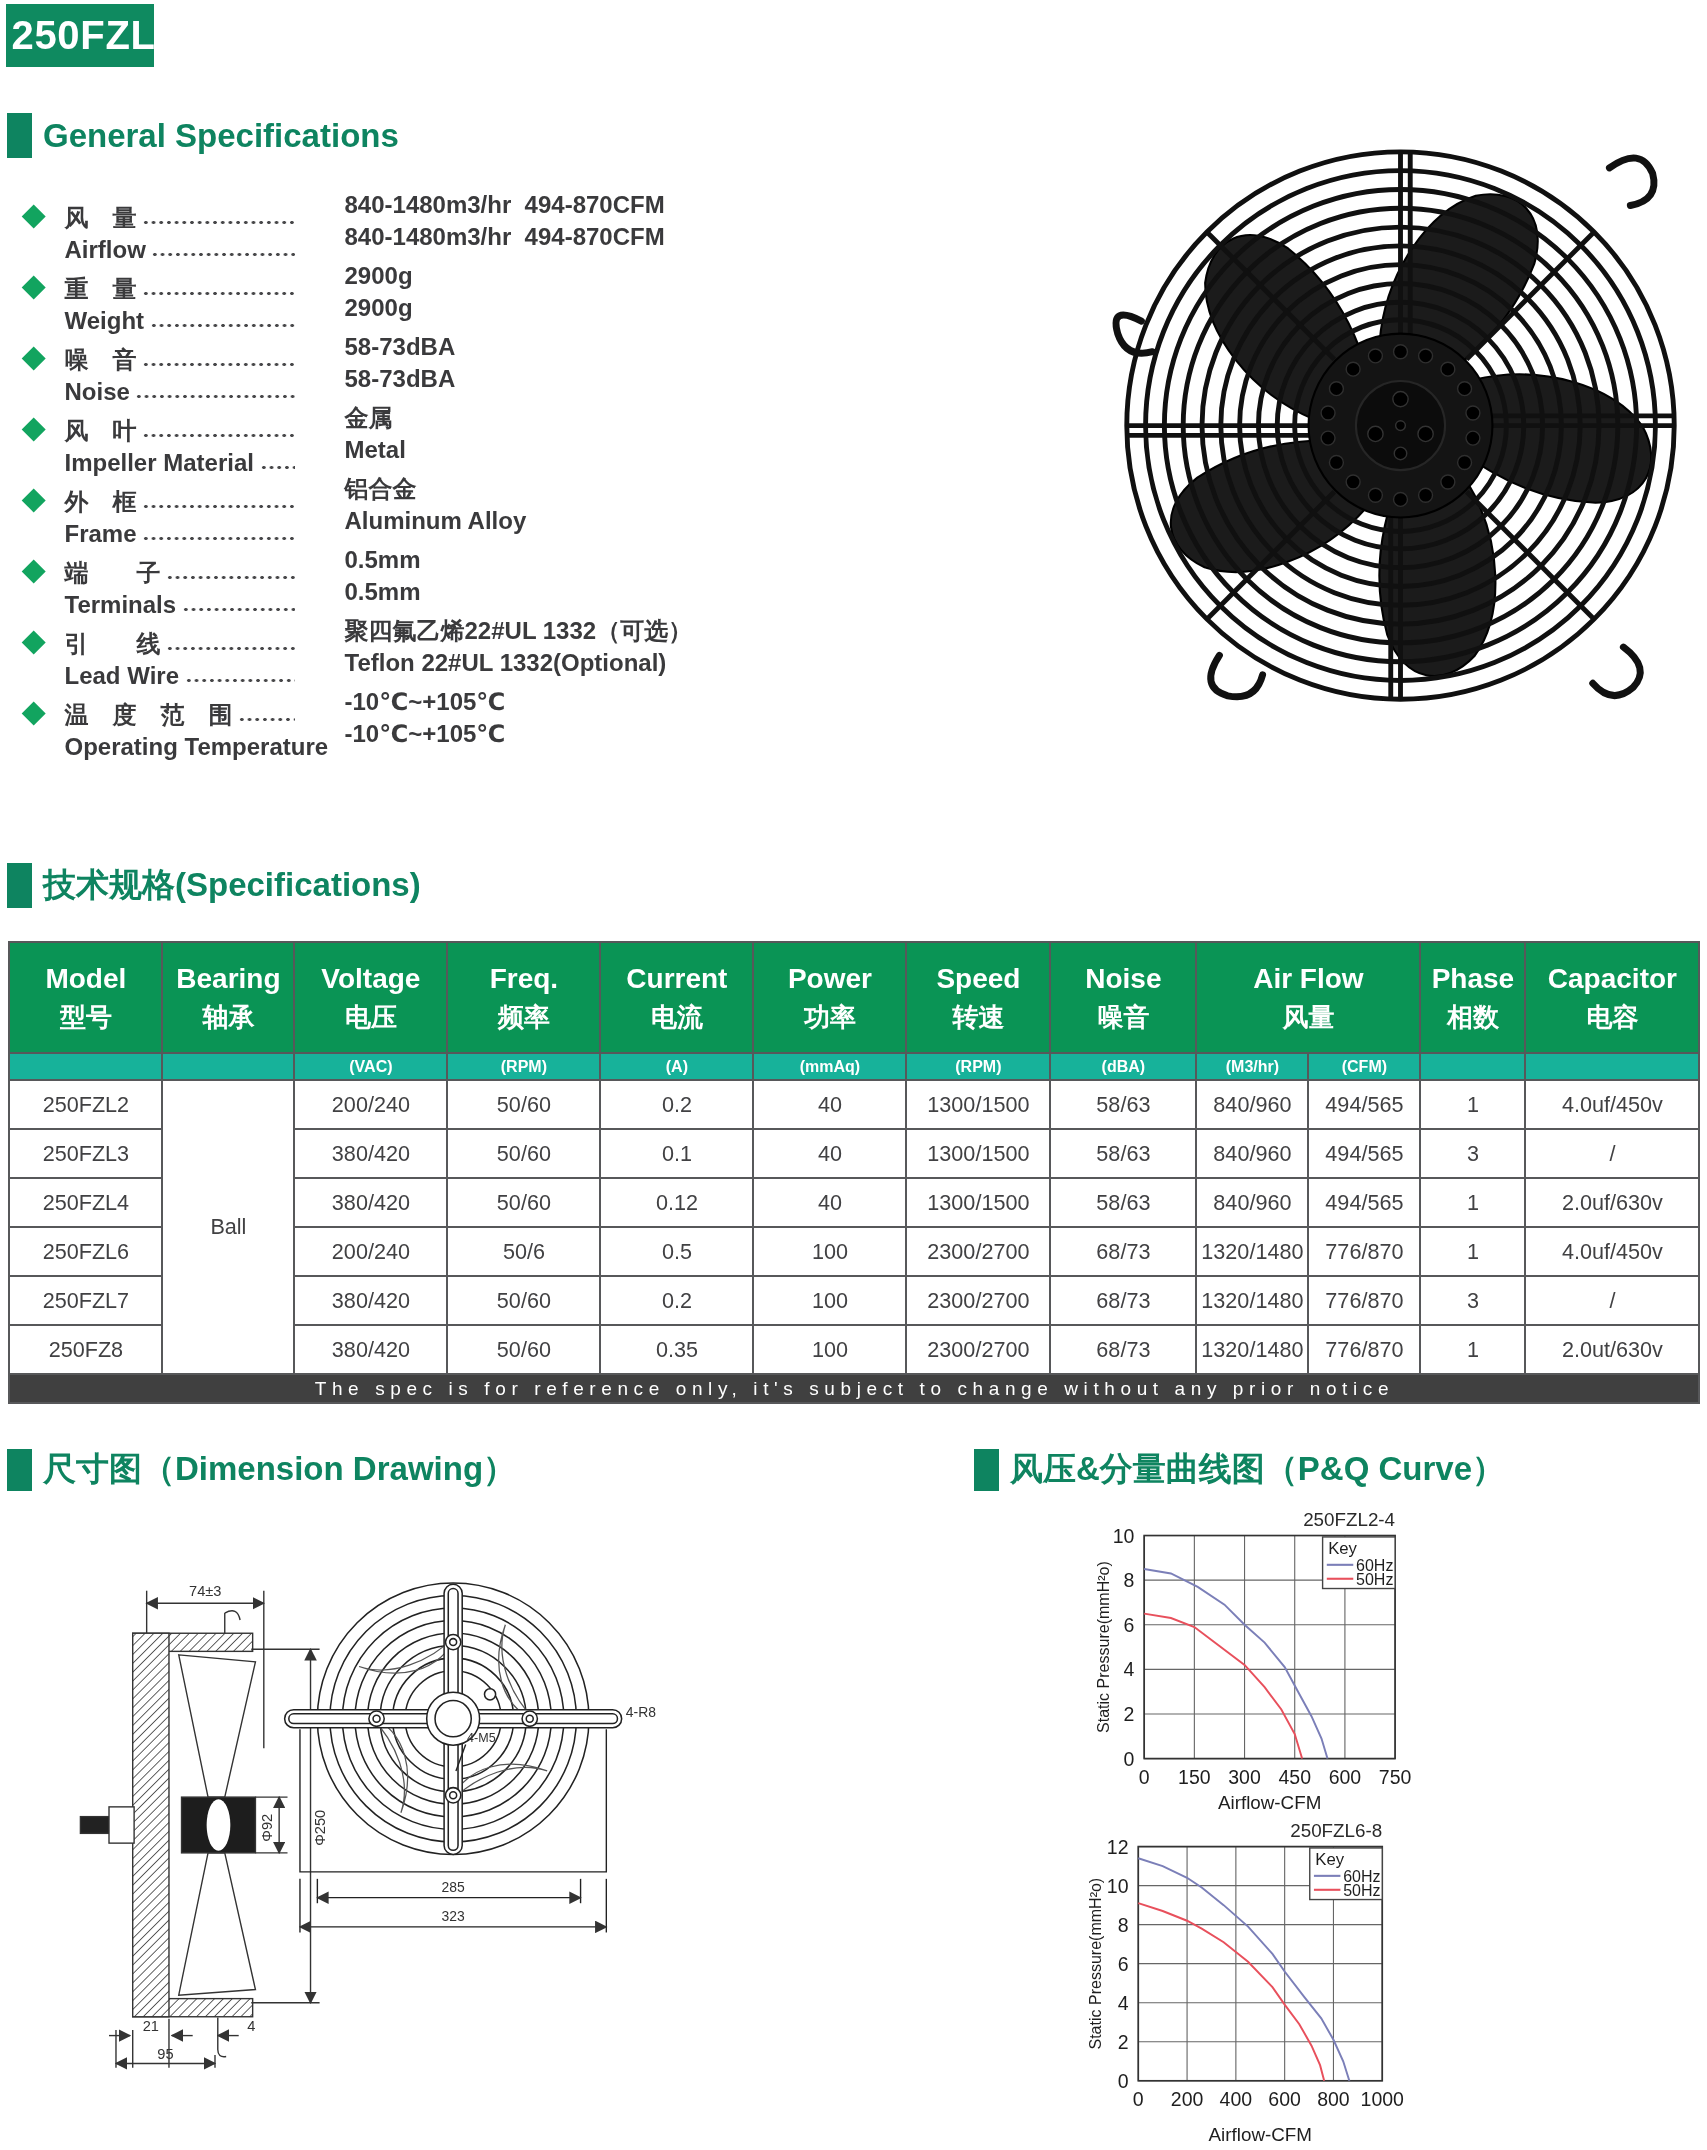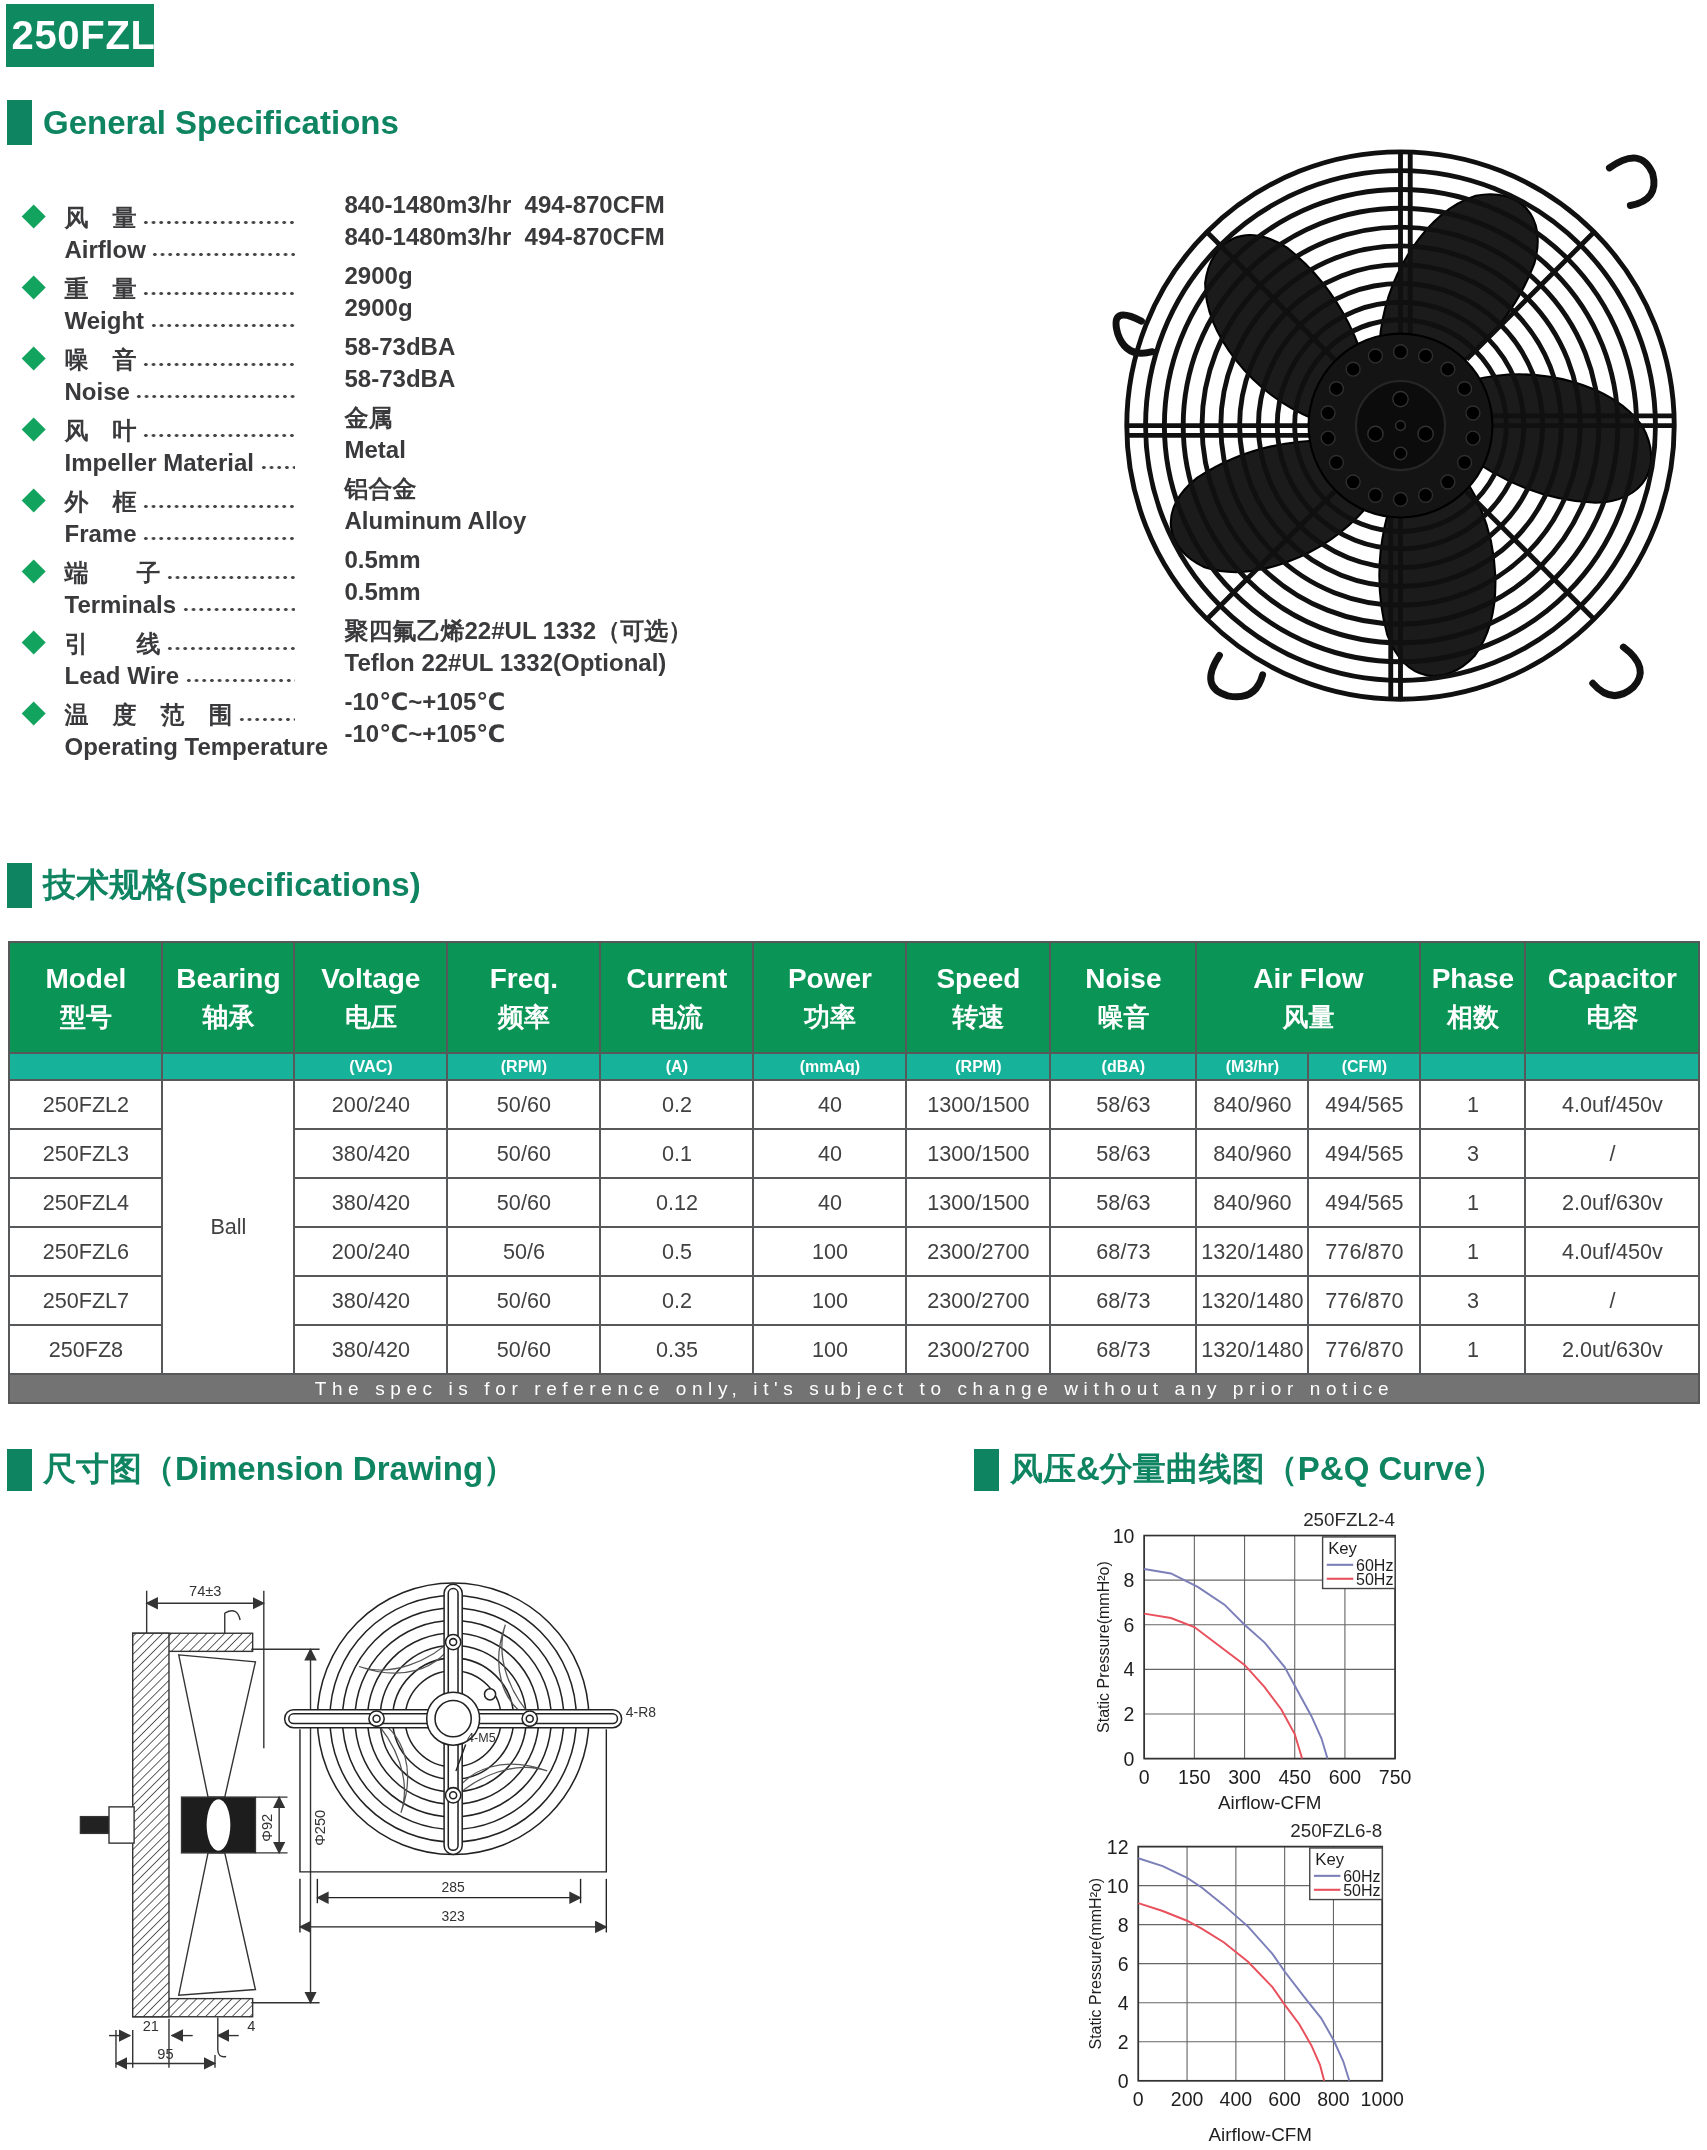--- a/index.html
+++ b/index.html
@@ -40,33 +40,33 @@
     position:absolute; left:8.4px; top:941px; width:1691px;
     border-collapse:collapse; table-layout:fixed;
   }
   .spec-table th, .spec-table td { border:2.1px solid #57585a; text-align:center; vertical-align:middle; }
   .spec-table thead th { background:#0a9455; color:#fff; height:99px; padding:16px 0; }
   .th-en { font-size:28px; font-weight:bold; line-height:39px; }
   .th-cn { font-size:26px; font-weight:bold; line-height:38px; }
   .unit-row td { background:#17b29a; color:#fff; height:27px; font-size:16px; font-weight:bold; }
   .spec-table tbody td { background:#fff; height:49px; font-size:21.6px; color:#414143; }
   .foot-row td {
-    background:#737373; color:#fff; height:29px;
+    background:#404040; color:#fff; height:29px;
     font-size:19px; letter-spacing:5.6px; white-space:nowrap;
   }
   
   .absvg { position:absolute; }
   svg text { font-family:"Liberation Sans","DejaVu Sans",sans-serif; }
 </style>
 </head>
 <body>
 
 <div class="badge">250FZL</div>
 
-<div class="sec-head" style="left:7px; top:100px;">
+<div class="sec-head" style="left:7px; top:113px;">
   <span class="sec-square"></span>
   <span class="sec-title">General Specifications</span>
 </div>
 
 <div class="spec-list" id="spec-list">
     <div class="spec-item">
       <span class="diamond"></span>
       <div class="spec-line">
         <div class="ld">
           <span class="lbl">风　量</span>

